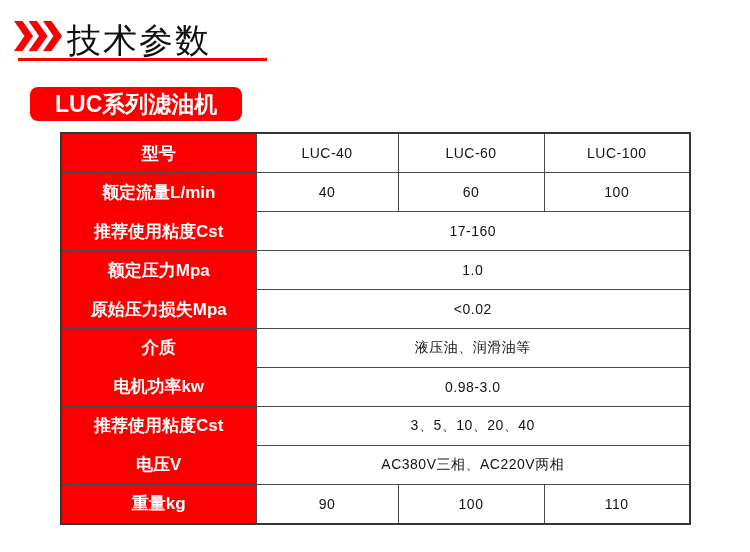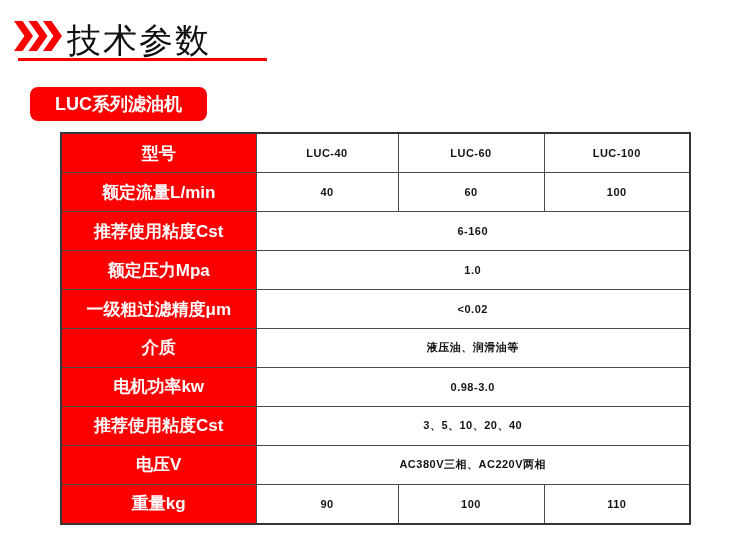--- a/index.html
+++ b/index.html
@@ -11,30 +11,30 @@
   .chevrons { position:absolute; left:14px; top:21px; width:48px; height:30px; }
 
   .page-title { position:absolute; left:67px; top:18px; font-size:34px; font-weight:400;
                 color:#111111; letter-spacing:2px; white-space:nowrap; }
 
   .title-underline { position:absolute; left:18px; top:58px; width:249px; height:3px;
                      background:var(--red); }
 
   .series-badge { position:absolute; left:30px; top:87px; height:34px; line-height:34px;
                   padding:0 25px; background:var(--red); border-radius:8px;
-                  color:#ffffff; font-size:18px; font-weight:bold; white-space:nowrap; }
+                  color:#ffffff; font-size:23px; font-weight:bold; white-space:nowrap; }
 
   table.spec { position:absolute; left:60px; top:132px; width:629px; height:393px;
                border-collapse:collapse; table-layout:fixed; border:2px solid var(--outer); }
   table.spec tr { height:16px; }
   table.spec th, table.spec td { border:1px solid var(--border); text-align:center;
                                  vertical-align:middle; padding:0; overflow:hidden; }
   th.lbl { background:var(--red); color:#ffffff; font-size:17px; font-weight:bold;
            font-family:"Liberation Sans","DejaVu Sans",sans-serif; }
-  td.val { color:var(--ink); font-size:11px; font-weight:bold; letter-spacing:0.5px; }
+  td.val { color:var(--ink); font-size:14px; font-weight:normal; letter-spacing:0.5px; }
 </style>
 </head>
 <body>
 
 <div class="stage">
 
   <svg class="chevrons" viewBox="0 0 48 30" xmlns="http://www.w3.org/2000/svg">
     <path d="M0,0 H8.5 L19,15 L8.5,30 H0 L10.5,15 Z" fill="#fa0000"></path>
     <path d="M14.5,0 H23 L33.5,15 L23,30 H14.5 L25,15 Z" fill="#fa0000"></path>
     <path d="M29,0 H37.5 L48,15 L37.5,30 H29 L39.5,15 Z" fill="#fa0000"></path>
@@ -60,28 +60,28 @@
         <td class="val">LUC-100</td>
       </tr>
       <tr>
         <th class="lbl">额定流量L/min</th>
         <td class="val">40</td>
         <td class="val">60</td>
         <td class="val">100</td>
       </tr>
       <tr>
         <th class="lbl">推荐使用粘度Cst</th>
-        <td class="val" colspan="3">6-160</td>
+        <td class="val" colspan="3">17-160</td>
       </tr>
       <tr>
         <th class="lbl">额定压力Mpa</th>
         <td class="val" colspan="3">1.0</td>
       </tr>
       <tr>
-        <th class="lbl">一级粗过滤精度μm</th>
+        <th class="lbl">原始压力损失Mpa</th>
         <td class="val" colspan="3">&lt;0.02</td>
       </tr>
       <tr>
         <th class="lbl">介质</th>
         <td class="val" colspan="3">液压油、润滑油等</td>
       </tr>
       <tr>
         <th class="lbl">电机功率kw</th>
         <td class="val" colspan="3">0.98-3.0</td>
       </tr>

